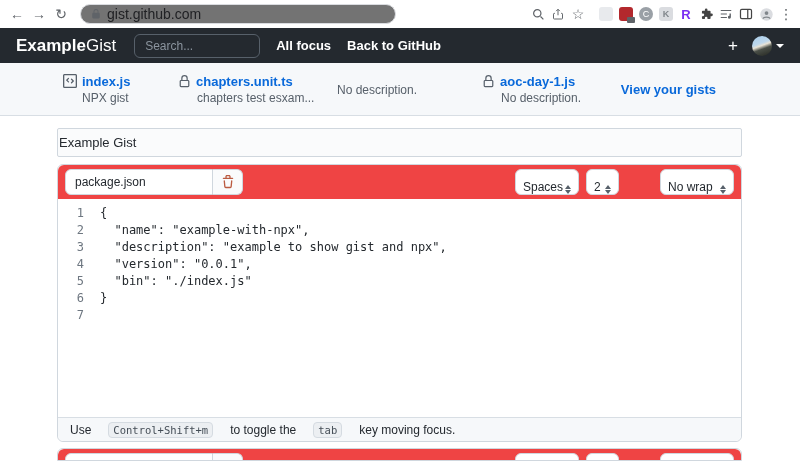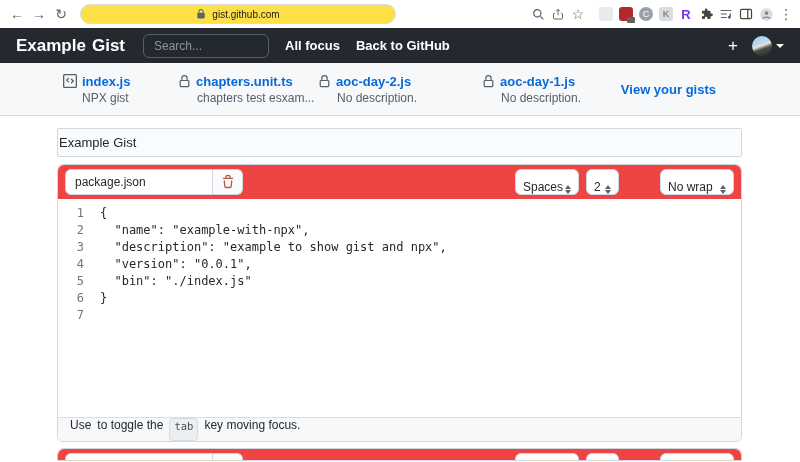--- a/index.html
+++ b/index.html
@@ -4,22 +4,22 @@
 <style>
   * { margin:0; padding:0; box-sizing:border-box; }
   html,body { width:800px; height:462px; overflow:hidden; background:#fff;
               font-family:"Liberation Sans", sans-serif; }
 
   
   .browser-bar { height:28px; background:#fff; display:flex; align-items:center;
                  padding-left:6px; position:relative; }
   .nav-ico { width:22px; text-align:center; color:#5f6368; font-size:14px; cursor:pointer; }
   .omnibox { margin-left:8px; width:316px; height:20px; border:1px solid #dadce0;
-             border-radius:11px; background:#fde047; display:flex; align-items:center;
-             gap:6px; padding:0 10px; font-size:10px; color:#202124;justify-content:center; }
+             border-radius:11px; background:#737373; display:flex; align-items:center;
+             gap:6px; padding:0 10px; font-size:14px; color:#202124; }
   .omnibox svg { flex:none; }
   .browser-right { position:absolute; right:5px; top:0; height:28px; display:flex;
                    align-items:center; gap:2px; }
   .bico { width:18px; height:18px; display:flex; align-items:center; justify-content:center;
           color:#5f6368; font-size:13px; position:relative; }
   .ext-sq { width:14px; height:14px; border-radius:3px; }
   .ext-dim { background:#e8eaed; }
   .ext-red { background:#b3282d; position:relative; }
   .ext-red .badge { position:absolute; right:-2px; bottom:-2px; width:8px; height:6px;
                     background:#5f6368; border-radius:1px; }
@@ -28,21 +28,21 @@
   .ext-k { background:#dadce0; color:#80868b; font-size:9px; display:flex;
            align-items:center; justify-content:center; font-weight:bold; }
   .ext-rletter { color:#7b2ff2; font-weight:bold; font-size:13px; }
   .gap-l { margin-left:8px; }
 
   
   .gh-header { height:35px; background:#24292f; display:flex; align-items:center;
                padding:0 16px; }
   .gh-logo { color:#fff; font-size:17px; white-space:nowrap; }
   .gh-logo .b { font-weight:700; }
-  .gh-logo .l { font-weight:700; margin-left:6px; }
+  .gh-logo .l { font-weight:400; margin-left:0; }
   .gh-search { margin-left:18px; width:126px; height:24px; background:#24292f;
                border:1px solid #57606a; border-radius:6px; color:#c9d1d9;
                font-size:12px; padding:0 10px; outline:none;
                font-family:"Liberation Sans", sans-serif; }
   .gh-search::placeholder { color:#8b949e; }
   .gh-link { color:#fff; font-weight:600; font-size:13px; margin-left:16px;
              cursor:pointer; white-space:nowrap; }
   .gh-spacer { flex:1; }
   .gh-plus { color:#fff; font-size:17px; font-weight:300; margin-right:14px; cursor:pointer; }
   .gh-avatar-wrap { display:flex; align-items:center; gap:4px; cursor:pointer; }
@@ -94,22 +94,22 @@
 
   .code-area { display:flex; height:218px; padding-top:6px;
                font-family:"DejaVu Sans Mono", monospace; font-size:12px;
                line-height:17px; cursor:text; }
   .gutter { width:26px; text-align:right; color:#6e7781; user-select:none; }
   .gutter div { min-height:17px; }
   .code-col { margin-left:16px; color:#24292e; }
   .code-col div { min-height:17px; white-space:pre; }
 
   .help-bar { height:24px; background:#f6f8fa; border-top:1px solid #d8dee4;
-              border-radius:0 0 6px 6px; display:flex; 
-              padding:0 12px; gap:6px; font-size:12px; color:#24292f; }
+              border-radius:0 0 6px 6px; display:flex; align-items:center;
+              padding:0 12px; gap:17px; font-size:12px; color:#24292f; }
   .kbd { font-family:"DejaVu Sans Mono", monospace; font-size:10.5px; color:#444d56;
          background:#eceff2; border:1px solid #d5dbe1; border-radius:4px;
          padding:0 4px; line-height:14px; }
 
   .file-box.partial { margin-top:6px; height:13px; overflow:hidden;
                       border-radius:6px 6px 0 0; }
 </style>
 </head>
 <body>
 
@@ -212,28 +212,20 @@
       <span class="ic">
         <svg viewBox="0 0 16 16" width="13" height="13">
             <path fill="currentColor" d="M4 4a4 4 0 0 1 8 0v2h.25c.966 0 1.75.784 1.75 1.75v5.5A1.75 1.75 0 0 1 12.25 15h-8.5A1.75 1.75 0 0 1 2 13.25v-5.5C2 6.784 2.784 6 3.75 6H4Zm8.25 3.5h-8.5a.25.25 0 0 0-.25.25v5.5c0 .138.112.25.25.25h8.5a.25.25 0 0 0 .25-.25v-5.5a.25.25 0 0 0-.25-.25ZM10.5 6V4a2.5 2.5 0 1 0-5 0v2Z"></path>
           </svg>
       </span>
       <span>chapters.unit.ts</span>
     </span>
     <span class="item-desc">chapters test esxam...</span>
   </div>
   <div class="subnav-item">
-    <span class="item-name">
-      <span class="ic">
-        <svg viewBox="0 0 16 16" width="13" height="13">
-            <path fill="currentColor" d="M4 4a4 4 0 0 1 8 0v2h.25c.966 0 1.75.784 1.75 1.75v5.5A1.75 1.75 0 0 1 12.25 15h-8.5A1.75 1.75 0 0 1 2 13.25v-5.5C2 6.784 2.784 6 3.75 6H4Zm8.25 3.5h-8.5a.25.25 0 0 0-.25.25v5.5c0 .138.112.25.25.25h8.5a.25.25 0 0 0 .25-.25v-5.5a.25.25 0 0 0-.25-.25ZM10.5 6V4a2.5 2.5 0 1 0-5 0v2Z"></path>
-          </svg>
-      </span>
-      <span>aoc-day-2.js</span>
-    </span>
     <span class="item-desc">No description.</span>
   </div>
   <div class="subnav-item">
     <span class="item-name">
       <span class="ic">
         <svg viewBox="0 0 16 16" width="13" height="13">
             <path fill="currentColor" d="M4 4a4 4 0 0 1 8 0v2h.25c.966 0 1.75.784 1.75 1.75v5.5A1.75 1.75 0 0 1 12.25 15h-8.5A1.75 1.75 0 0 1 2 13.25v-5.5C2 6.784 2.784 6 3.75 6H4Zm8.25 3.5h-8.5a.25.25 0 0 0-.25.25v5.5c0 .138.112.25.25.25h8.5a.25.25 0 0 0 .25-.25v-5.5a.25.25 0 0 0-.25-.25ZM10.5 6V4a2.5 2.5 0 1 0-5 0v2Z"></path>
           </svg>
       </span>
       <span>aoc-day-1.js</span>
@@ -299,20 +291,21 @@
         <div>  "description": "example to show gist and npx",</div>
         <div>  "version": "0.0.1",</div>
         <div>  "bin": "./index.js"</div>
         <div>}</div>
         <div></div>
       </div>
     </div>
 
     <div class="help-bar">
       <span>Use</span>
+      <span class="kbd">Control+Shift+m</span>
       <span>to toggle the</span>
       <span class="kbd">tab</span>
       <span>key moving focus.</span>
     </div>
   </div>
 
   
   <div class="file-box partial">
     <div class="file-header">
       <span class="filename-group">

